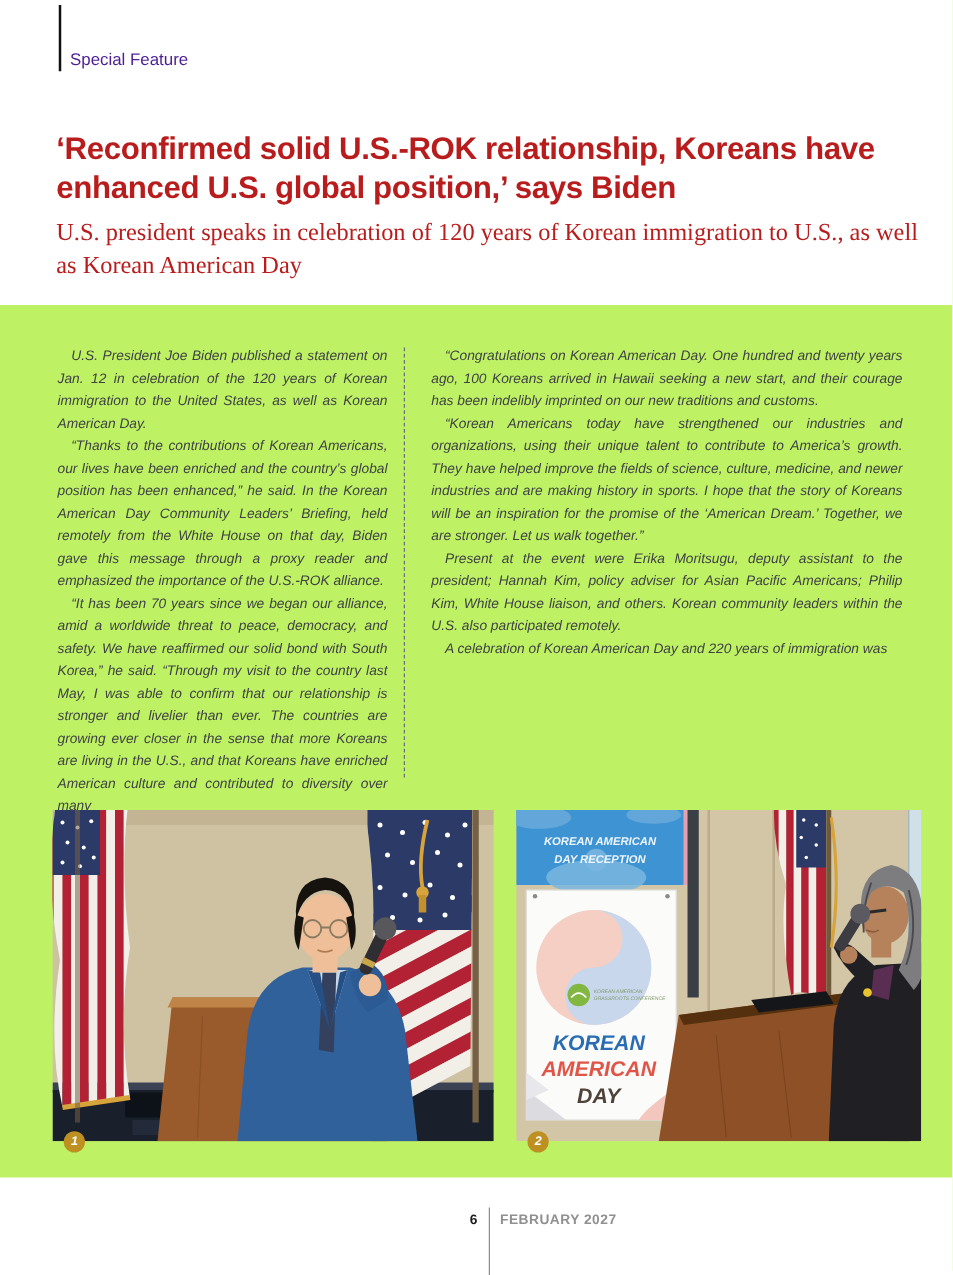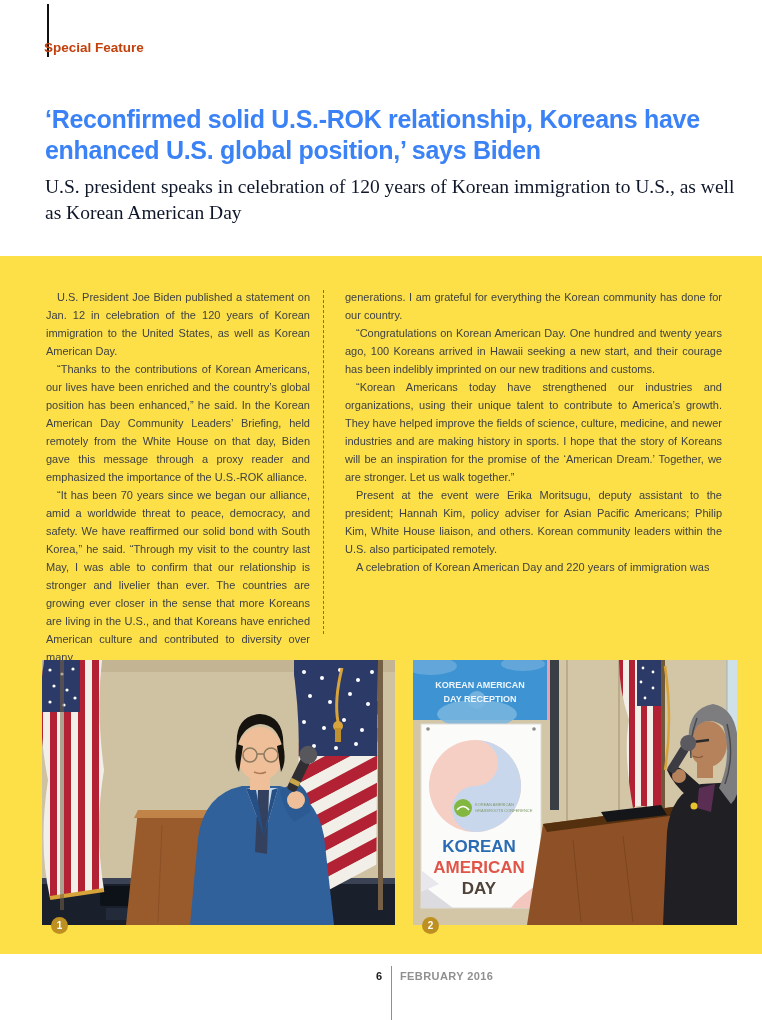--- a/index.html
+++ b/index.html
@@ -1,27 +1,27 @@
 <!DOCTYPE html>
 <html><head>
 <meta charset="utf-8">
 <style>
   html,body{margin:0;padding:0;background:#ffffff;}
   .page{position:relative;width:762px;height:1020px;background:#ffffff;overflow:hidden;
         font-family:"Liberation Sans",sans-serif;color:#3f4144;}
   
   .kicker-rule{position:absolute;left:47px;top:4px;width:2px;height:53px;background:#111;}
-  .kicker{position:absolute;left:44px;top:40px;font-size:13.5px;font-weight:bold;color:#c2410c;}
+  .kicker{position:absolute;left:56px;top:40px;font-size:13.5px;font-weight:normal;color:#4c1d95;}
   
   .headline{position:absolute;left:45px;top:104px;width:700px;margin:0;
-            font-size:25px;line-height:31px;font-weight:bold;letter-spacing:-0.3px;color:#3b82f6;}
+            font-size:25px;line-height:31px;font-weight:bold;letter-spacing:-0.3px;color:#b91c1c;}
   .deck{position:absolute;left:45px;top:174px;width:706px;margin:0;
-        font-family:"Liberation Serif",serif;font-size:19.5px;line-height:26px;color:#0f172a;font-weight:normal;}
-  
-  .panel{position:absolute;left:0;top:256px;width:762px;height:698px;background:#fde047;}
+        font-family:"Liberation Serif",serif;font-size:19.5px;line-height:26px;color:#b91c1c;font-weight:normal;}
+  
+  .panel{position:absolute;left:0;top:244px;width:762px;height:698px;background:#bef264;font-style:italic;}
   .col{position:absolute;top:32px;font-size:11px;line-height:18px;text-align:justify;color:#3f4144;}
   .col p{margin:0;}
   .col p.ind{text-indent:11px;}
   .col-left{left:46px;width:264px;}
   .col-right{left:345px;width:377px;}
   .col-divider{position:absolute;left:323px;top:34px;height:344px;width:0;border-left:1px dashed #6b6f76;}
   .crosshead{margin:10px 0 5px 0;font-size:12.5px;line-height:19px;font-weight:bold;color:#1e81c8;text-align:justify;}
   .crosshead span{display:block;}
   
   .photo{position:absolute;top:404px;}
@@ -54,21 +54,20 @@
 
     <div class="col col-left">
       <p class="ind">U.S. President Joe Biden published a statement on Jan. 12 in celebration of the 120 years of Korean immigration to the United States, as well as Korean American Day.</p>
       <p class="ind">“Thanks to the contributions of Korean Americans, our lives have been enriched and the country’s global position has been enhanced,” he said. In the Korean American Day Community Leaders’ Briefing, held remotely from the White House on that day, Biden gave this message through a proxy reader and emphasized the importance of the U.S.-ROK alliance.</p>
       <p class="ind">“It has been 70 years since we began our alliance, amid a worldwide threat to peace, democracy, and safety. We have reaffirmed our solid bond with South Korea,” he said. “Through my visit to the country last May, I was able to confirm that our relationship is stronger and livelier than ever. The countries are growing ever closer in the sense that more Koreans are living in the U.S., and that Koreans have enriched American culture and contributed to diversity over many</p>
     </div>
 
     <div class="col-divider"></div>
 
     <div class="col col-right">
-      <p>generations. I am grateful for everything the Korean community has done for our country.</p>
       <p class="ind">“Congratulations on Korean American Day. One hundred and twenty years ago, 100 Koreans arrived in Hawaii seeking a new start, and their courage has been indelibly imprinted on our new traditions and customs.</p>
       <p class="ind">“Korean Americans today have strengthened our industries and organizations, using their unique talent to contribute to America’s growth. They have helped improve the fields of science, culture, medicine, and newer industries and are making history in sports. I hope that the story of Koreans will be an inspiration for the promise of the ‘American Dream.’ Together, we are stronger. Let us walk together.”</p>
       <p class="ind">Present at the event were Erika Moritsugu, deputy assistant to the president; Hannah Kim, policy adviser for Asian Pacific Americans; Philip Kim, White House liaison, and others. Korean community leaders within the U.S. also participated remotely.</p>
       <p class="ind">A celebration of Korean American Day and 220 years of immigration was</p>
     </div>
 
     <figure class="photo photo-1">
       <svg viewBox="0 0 353 265" width="353" height="265">
         <defs>
           <clipPath id="p1flagL">
@@ -287,15 +286,15 @@
           <circle cx="281" cy="146" r="3.5" fill="#e7c32e"></circle>
         </g>
       </svg>
       <figcaption class="badge">2</figcaption>
     </figure>
 
   </div>
 
   <div class="footer-pageno">6</div>
   <div class="footer-rule"></div>
-  <div class="footer-issue">FEBRUARY 2016</div>
+  <div class="footer-issue">FEBRUARY 2027</div>
 
 </div>
 
 </body></html>

